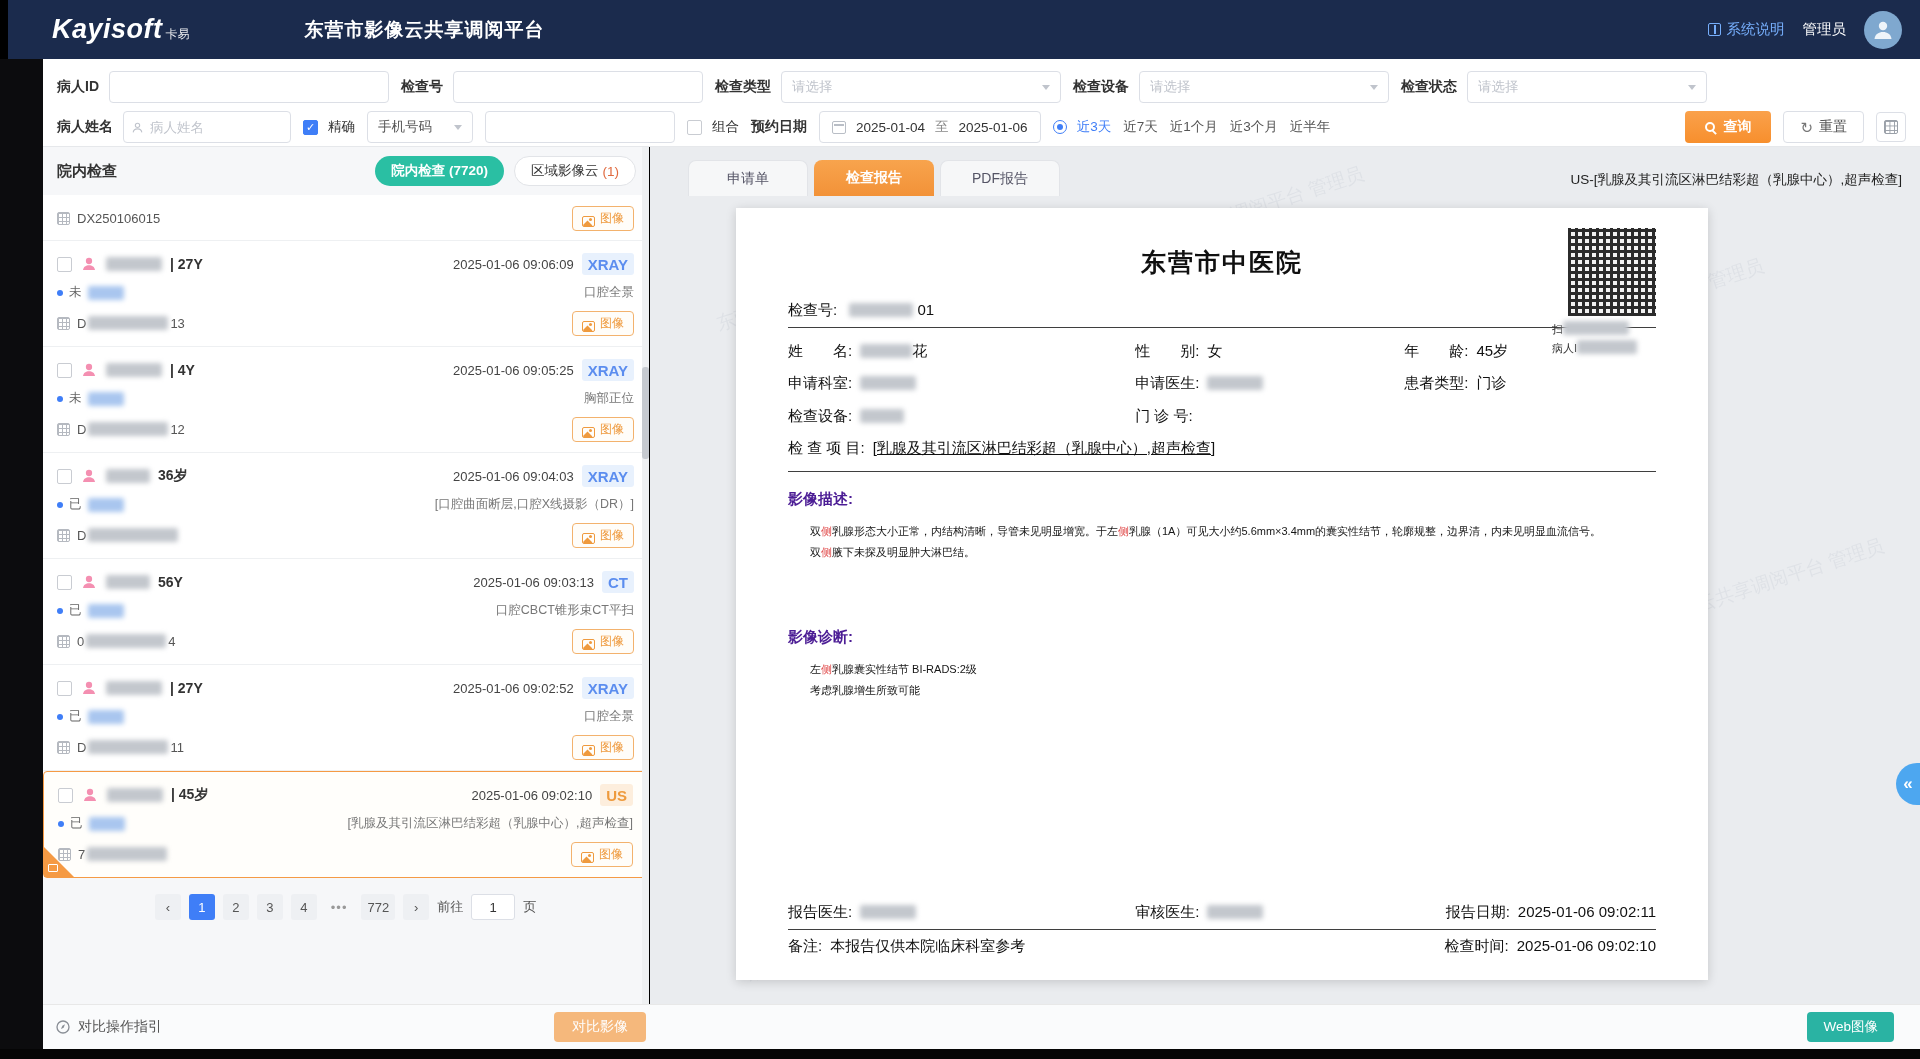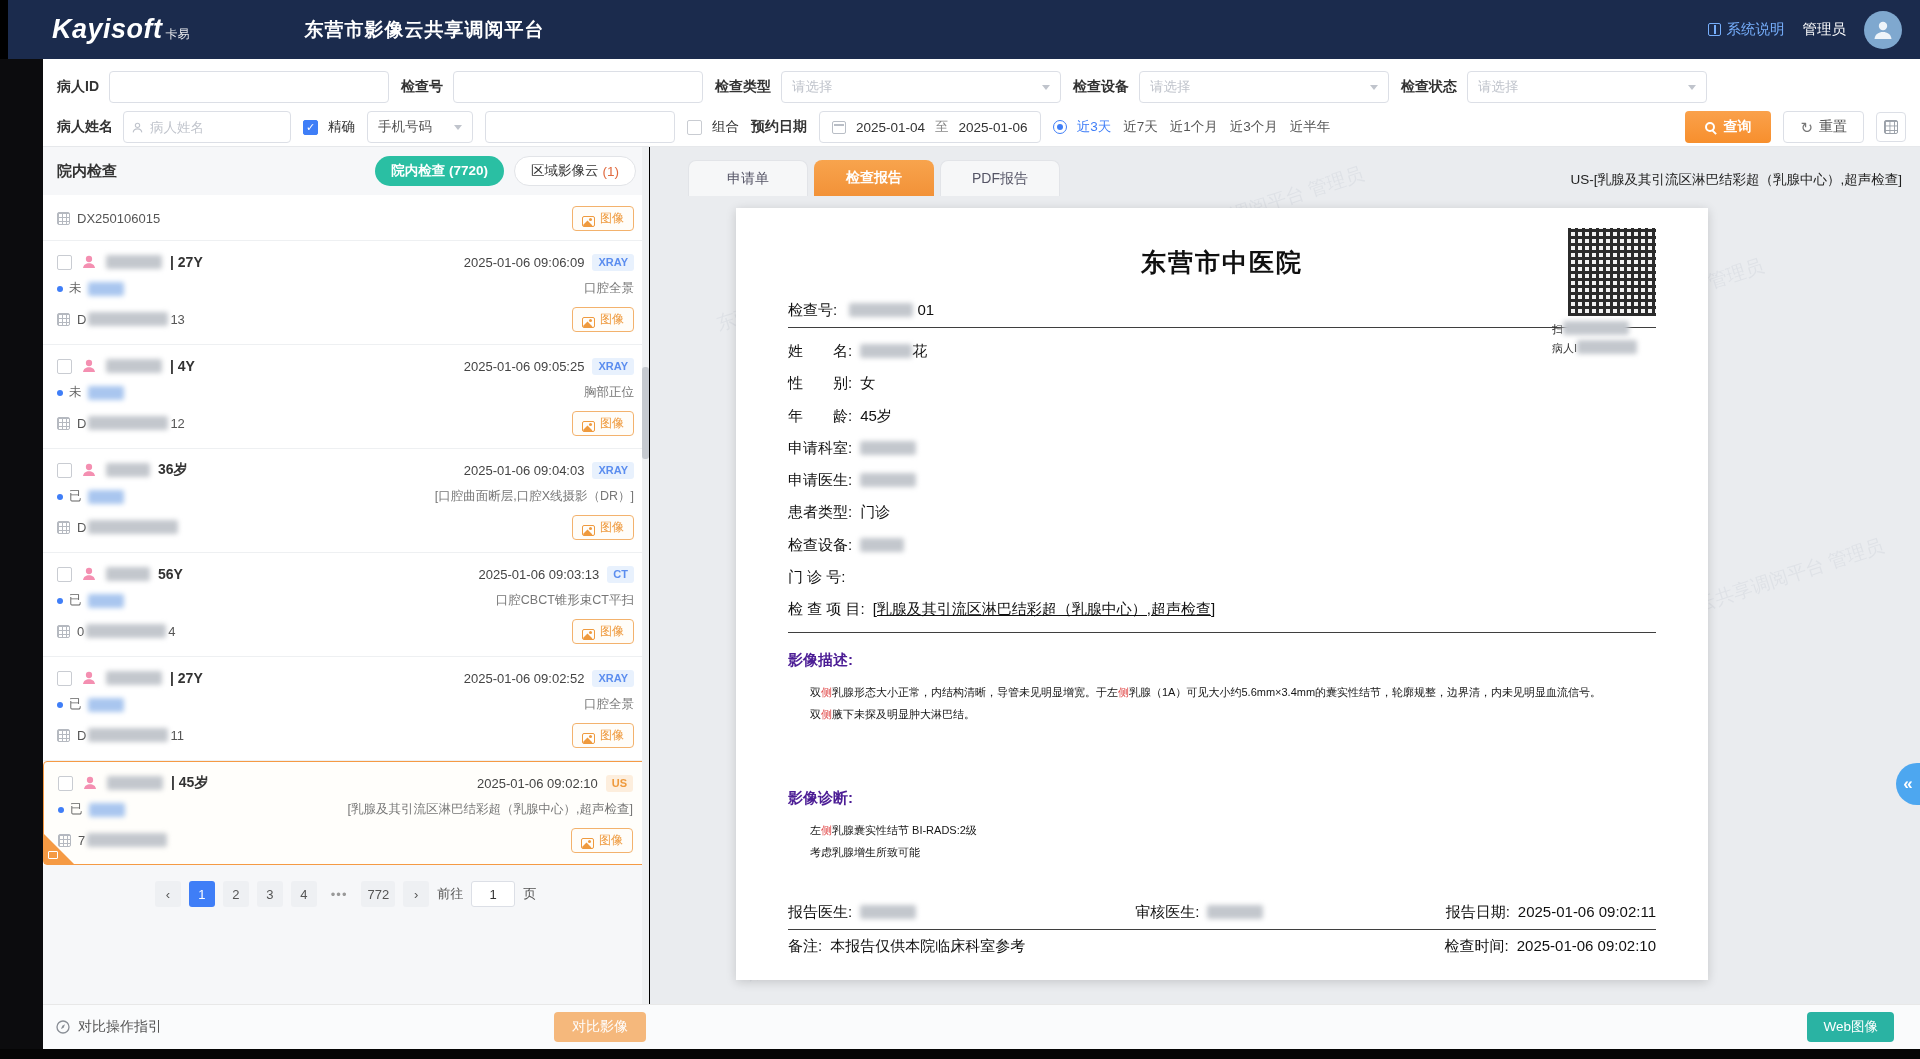--- a/index.html
+++ b/index.html
@@ -77,21 +77,21 @@
   .list { background:#fff; }
   .item { background:#fff; border-bottom:1px solid #eef0f2; padding:12px 14px 10px; position:relative; min-height:104px; }
   .item.partial { min-height:46px; height:46px; padding-top:10px; }
   .item.selected { border:1px solid #f59a44; border-radius:4px; background:#fffefb; }
   .r1,.r2,.r3 { display:flex; align-items:center; }
   .r1 { gap:8px; }
   .r2 { gap:6px; margin-top:9px; }
   .r3 { gap:7px; margin-top:9px; height:26px; }
   .nage { font-weight:700; color:#333; font-size:14px; }
   .dt { font-size:13px; color:#444; margin-left:auto; }
-  .tag { font-size:11px; padding:2.5px 6px; border-radius:3px; font-weight:700; }
+  .tag { font-size:15px; padding:2.5px 6px; border-radius:3px; font-weight:700; }
   .tag.blue { background:#e8f1fd; color:#5b8def; }
   .tag.orange { background:#fdeedd; color:#ee9a3d; }
   .dot { width:6px; height:6px; border-radius:50%; background:#3f7ef7; flex:0 0 auto; }
   .st { font-size:12.5px; color:#666; }
   .desc { margin-left:auto; font-size:12.5px; color:#777; white-space:nowrap; }
   .acc { font-size:13px; color:#555; display:inline-flex; align-items:center; gap:2px; }
   .gicon { width:13px; height:13px; border:1px solid #b5b9c0; border-radius:2px;
            background-image:linear-gradient(#b5b9c0 1px,transparent 1px),linear-gradient(90deg,#b5b9c0 1px,transparent 1px);
            background-size:4px 4px; flex:0 0 auto; }
   .imgbtn { margin-left:auto; display:inline-flex; align-items:flex-end; gap:5px; border:1px solid #f3b26d;
@@ -130,21 +130,21 @@
           box-shadow:0 2px 10px rgba(0,0,0,.16); padding:30px 52px; }
   .rp-h1 { text-align:center; font-size:25px; font-weight:700; color:#101010; margin-top:8px; letter-spacing:2px; }
   .rp-h2 { text-align:center; font-size:18px; color:#111; margin-top:8px; }
   .qr { position:absolute; right:52px; top:20px; width:88px; height:88px;
         background:repeating-linear-gradient(0deg,#2b2b2b 0 3px,transparent 3px 7px),
                    repeating-linear-gradient(90deg,#2b2b2b 0 3px,#f2f2f2 3px 7px);
         filter:blur(.6px); }
   .qr-cap { position:absolute; right:36px; top:112px; width:120px; font-size:11px; color:#333; line-height:1.7; }
   .exam-no { margin-top:22px; font-size:15px; color:#111; }
   .hr { border-top:1px solid #3f3f3f; margin:7px 0; }
-  .frow { display:flex; font-size:15px; color:#111; line-height:2.15;flex-direction:column; }
+  .frow { display:flex; font-size:15px; color:#111; line-height:2.15; }
   .fc1 { width:40%; } .fc2 { width:31%; } .fc3 { flex:1; }
   .flabel { margin-right:8px; }
   .underline { text-decoration:underline; }
   .sec-h { font-size:15px; font-weight:700; color:#4c1d95; margin:18px 0 12px; }
   .rp-p { font-size:11px; color:#151515; line-height:1.95; margin:0; text-indent:2em; }
   .diag { margin-top:64px; }
   .rfooter { position:absolute; left:52px; right:52px; bottom:24px; }
   .drow { display:flex; font-size:15px; color:#111; align-items:center; }
   .dc1 { width:40%; } .dc2 { flex:1; } .dc3 { text-align:right; }
 

